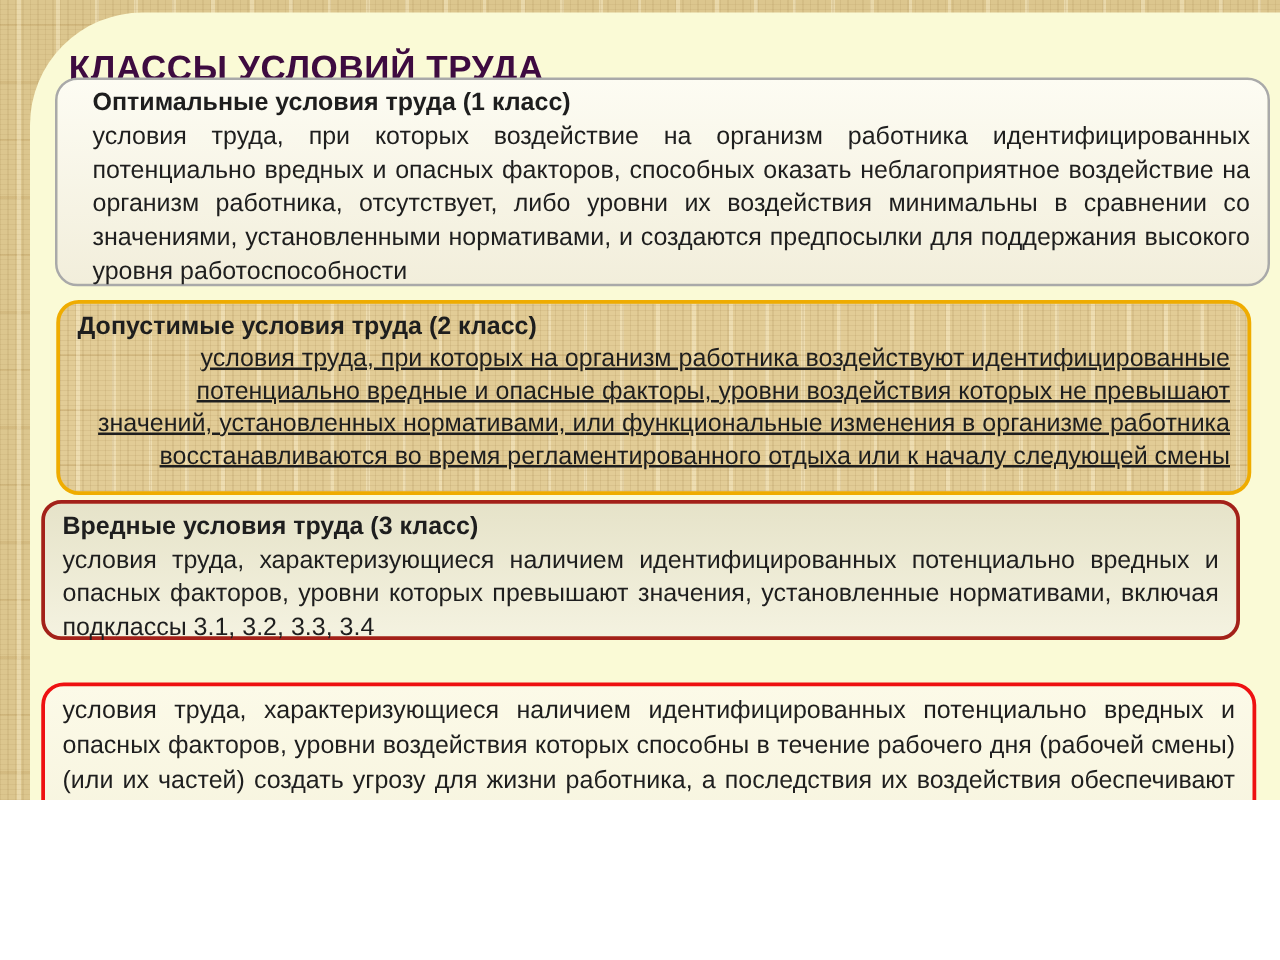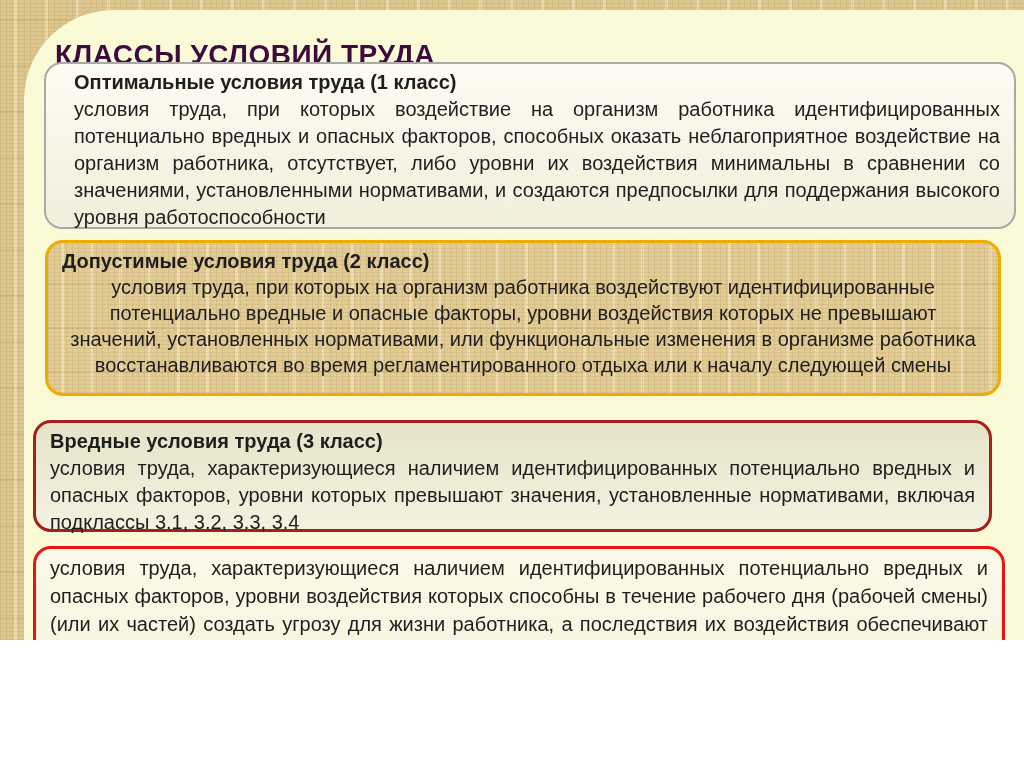--- a/index.html
+++ b/index.html
@@ -38,44 +38,45 @@
     box-sizing: border-box;
     border-style: solid;
     border-radius: 18px;
     padding: 5px 14px 0 14px;
     color: #1e1e1e;
     font-size: 20px;
     line-height: 27px;
   }
   .box-heading { font-weight: bold; }
   .box-body { text-align: justify; }
-  .box-body.ragged { text-align: center; }
+  .box-body.ragged { text-align: right; text-decoration: underline; }
 
   .box-1 {
     left: 44px; top: 62px; width: 972px; height: 167px;
     border-width: 2px; border-color: #a9a9a9;
     background: linear-gradient(180deg, #fdfcf3 0%, #f2eedb 100%);
     padding-left: 28px;
   }
   .box-2 {
     left: 33px; top: 240px; width: 956px; height: 156px;
     border-width: 3px; border-color: #efac00;
     background-color: #e2cc96;
     background-image:
       repeating-linear-gradient(90deg, rgba(139,105,50,0.12) 0 1px, transparent 1px 6px),
       repeating-linear-gradient(0deg, rgba(139,105,50,0.10) 0 1px, transparent 1px 4px),
       repeating-linear-gradient(90deg, transparent 0 13px, rgba(255,246,216,0.40) 13px 16px, transparent 16px 29px),
       repeating-linear-gradient(0deg, transparent 0 20px, rgba(166,126,58,0.18) 20px 22px, transparent 22px 44px);
     line-height: 26px;
     margin-left: 12px;
   }
   .box-3 {
-    left: 33px; top: 420px; width: 959px; height: 112px;
+    left: 33px; top: 400px; width: 959px; height: 112px;
     border-width: 3px; border-color: #a32119;
     background: linear-gradient(180deg, #e6e3c9 0%, #f4f2e0 100%);
+    border-radius: 16px;
   }
   .box-4 {
     left: 33px; top: 546px; width: 972px; height: 176px;
     border-width: 3px; border-color: #ee1111;
     background: linear-gradient(180deg, #fcfae8 0%, #f4f1da 100%);
     line-height: 28px;
   }
   .page-number {
     position: absolute;
     left: 912px; top: 730px;

